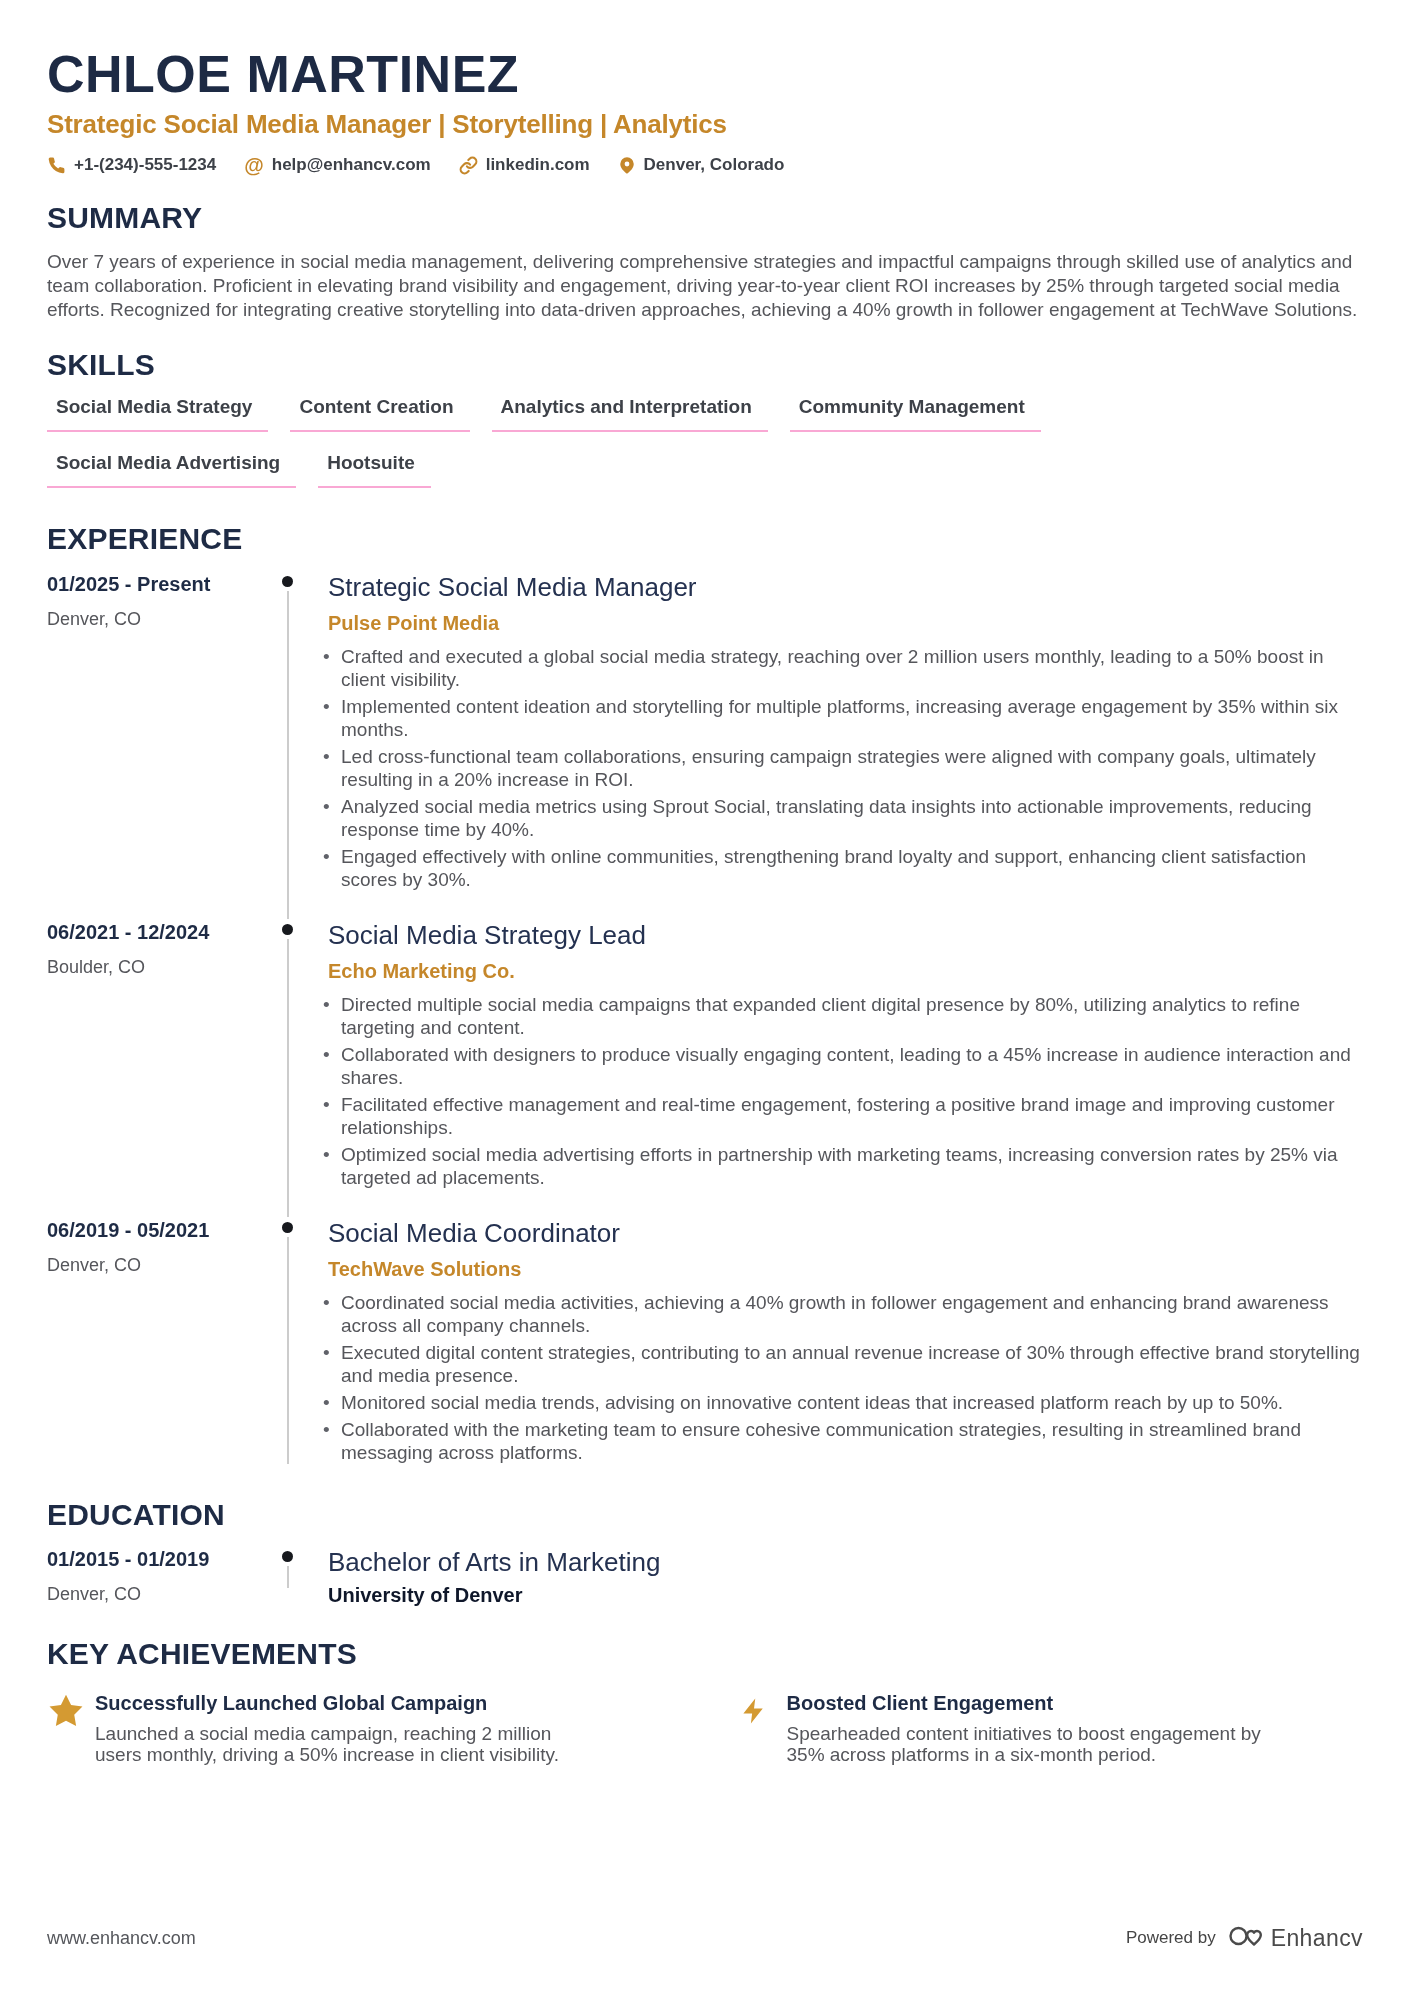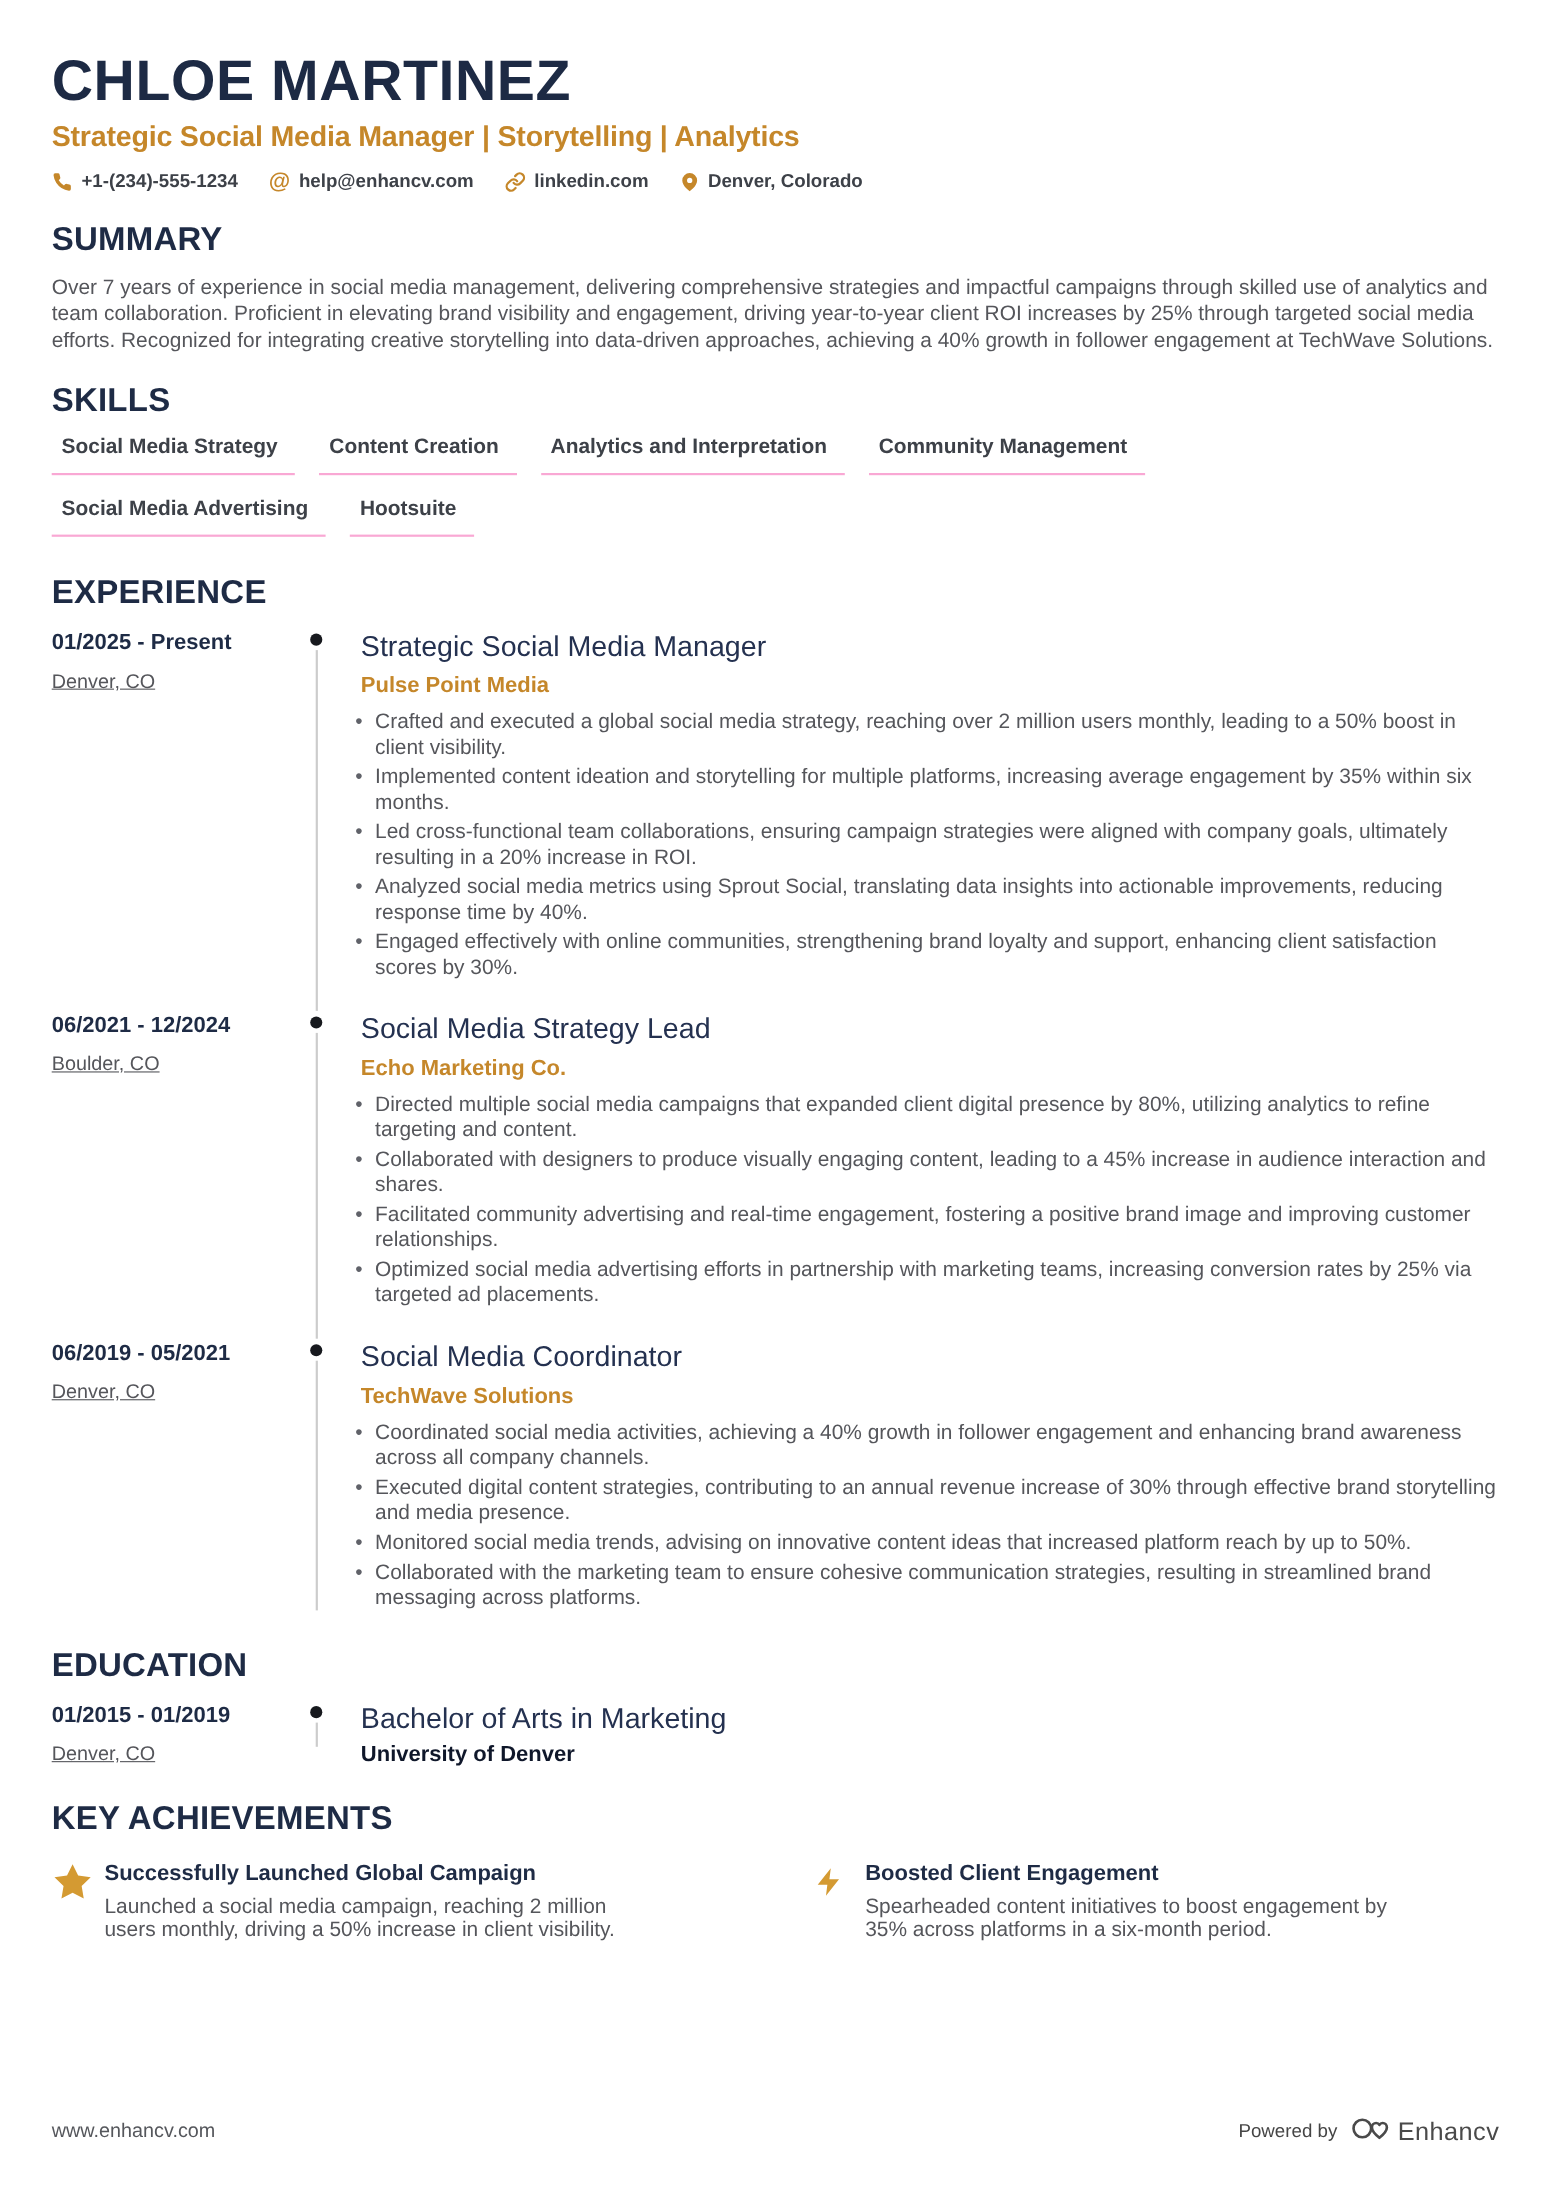--- a/index.html
+++ b/index.html
@@ -25,21 +25,21 @@
   .skill-row:first-of-type { margin-top:4px; }
   .skill {
     display:inline-block; font-size:19px; font-weight:bold; color:#3d4148;
     border-bottom:2px solid #f9a8d4; padding:0 16px 12px 9px; margin-right:22px;
   }
   
   .experience { margin-top:34px; }
   .entry { display:grid; grid-template-columns:213px 68px 1fr; margin-bottom:24px; }
   .entry:last-child { margin-bottom:0; }
   .meta-dates { font-size:20px; font-weight:bold; color:#1e2b45; line-height:26px; }
-  .meta-loc { font-size:18px; color:#55565b; margin-top:12px;text-decoration:underline; }
+  .meta-loc { font-size:18px; color:#55565b; margin-top:12px; }
   .timeline { position:relative; }
   .timeline .dot {
     position:absolute; left:22px; top:5px; width:11px; height:11px;
     background:#17191e; border-radius:50%;
   }
   .timeline .tline { position:absolute; left:27px; top:20px; width:2px; background:#cccccc; }
   .tline.cont { bottom:-24px; }
   .tline.end  { bottom:4px; }
   .tline.stub { height:22px; }
   .role { font-size:26px; color:#243150; line-height:32px; }
@@ -161,21 +161,21 @@
       <div class="timeline">
         <span class="dot"></span>
         <span class="tline cont"></span>
       </div>
       <div class="content">
         <div class="role">Social Media Strategy Lead</div>
         <div class="company">Echo Marketing Co.</div>
         <ul class="bullets">
           <li>Directed multiple social media campaigns that expanded client digital presence by 80%, utilizing analytics to refine targeting and content.</li>
           <li>Collaborated with designers to produce visually engaging content, leading to a 45% increase in audience interaction and shares.</li>
-          <li>Facilitated community advertising and real-time engagement, fostering a positive brand image and improving customer relationships.</li>
+          <li>Facilitated effective management and real-time engagement, fostering a positive brand image and improving customer relationships.</li>
           <li>Optimized social media advertising efforts in partnership with marketing teams, increasing conversion rates by 25% via targeted ad placements.</li>
         </ul>
       </div>
     </div>
 
     <div class="entry">
       <div class="meta">
         <div class="meta-dates">06/2019 - 05/2021</div>
         <div class="meta-loc">Denver, CO</div>
       </div>

